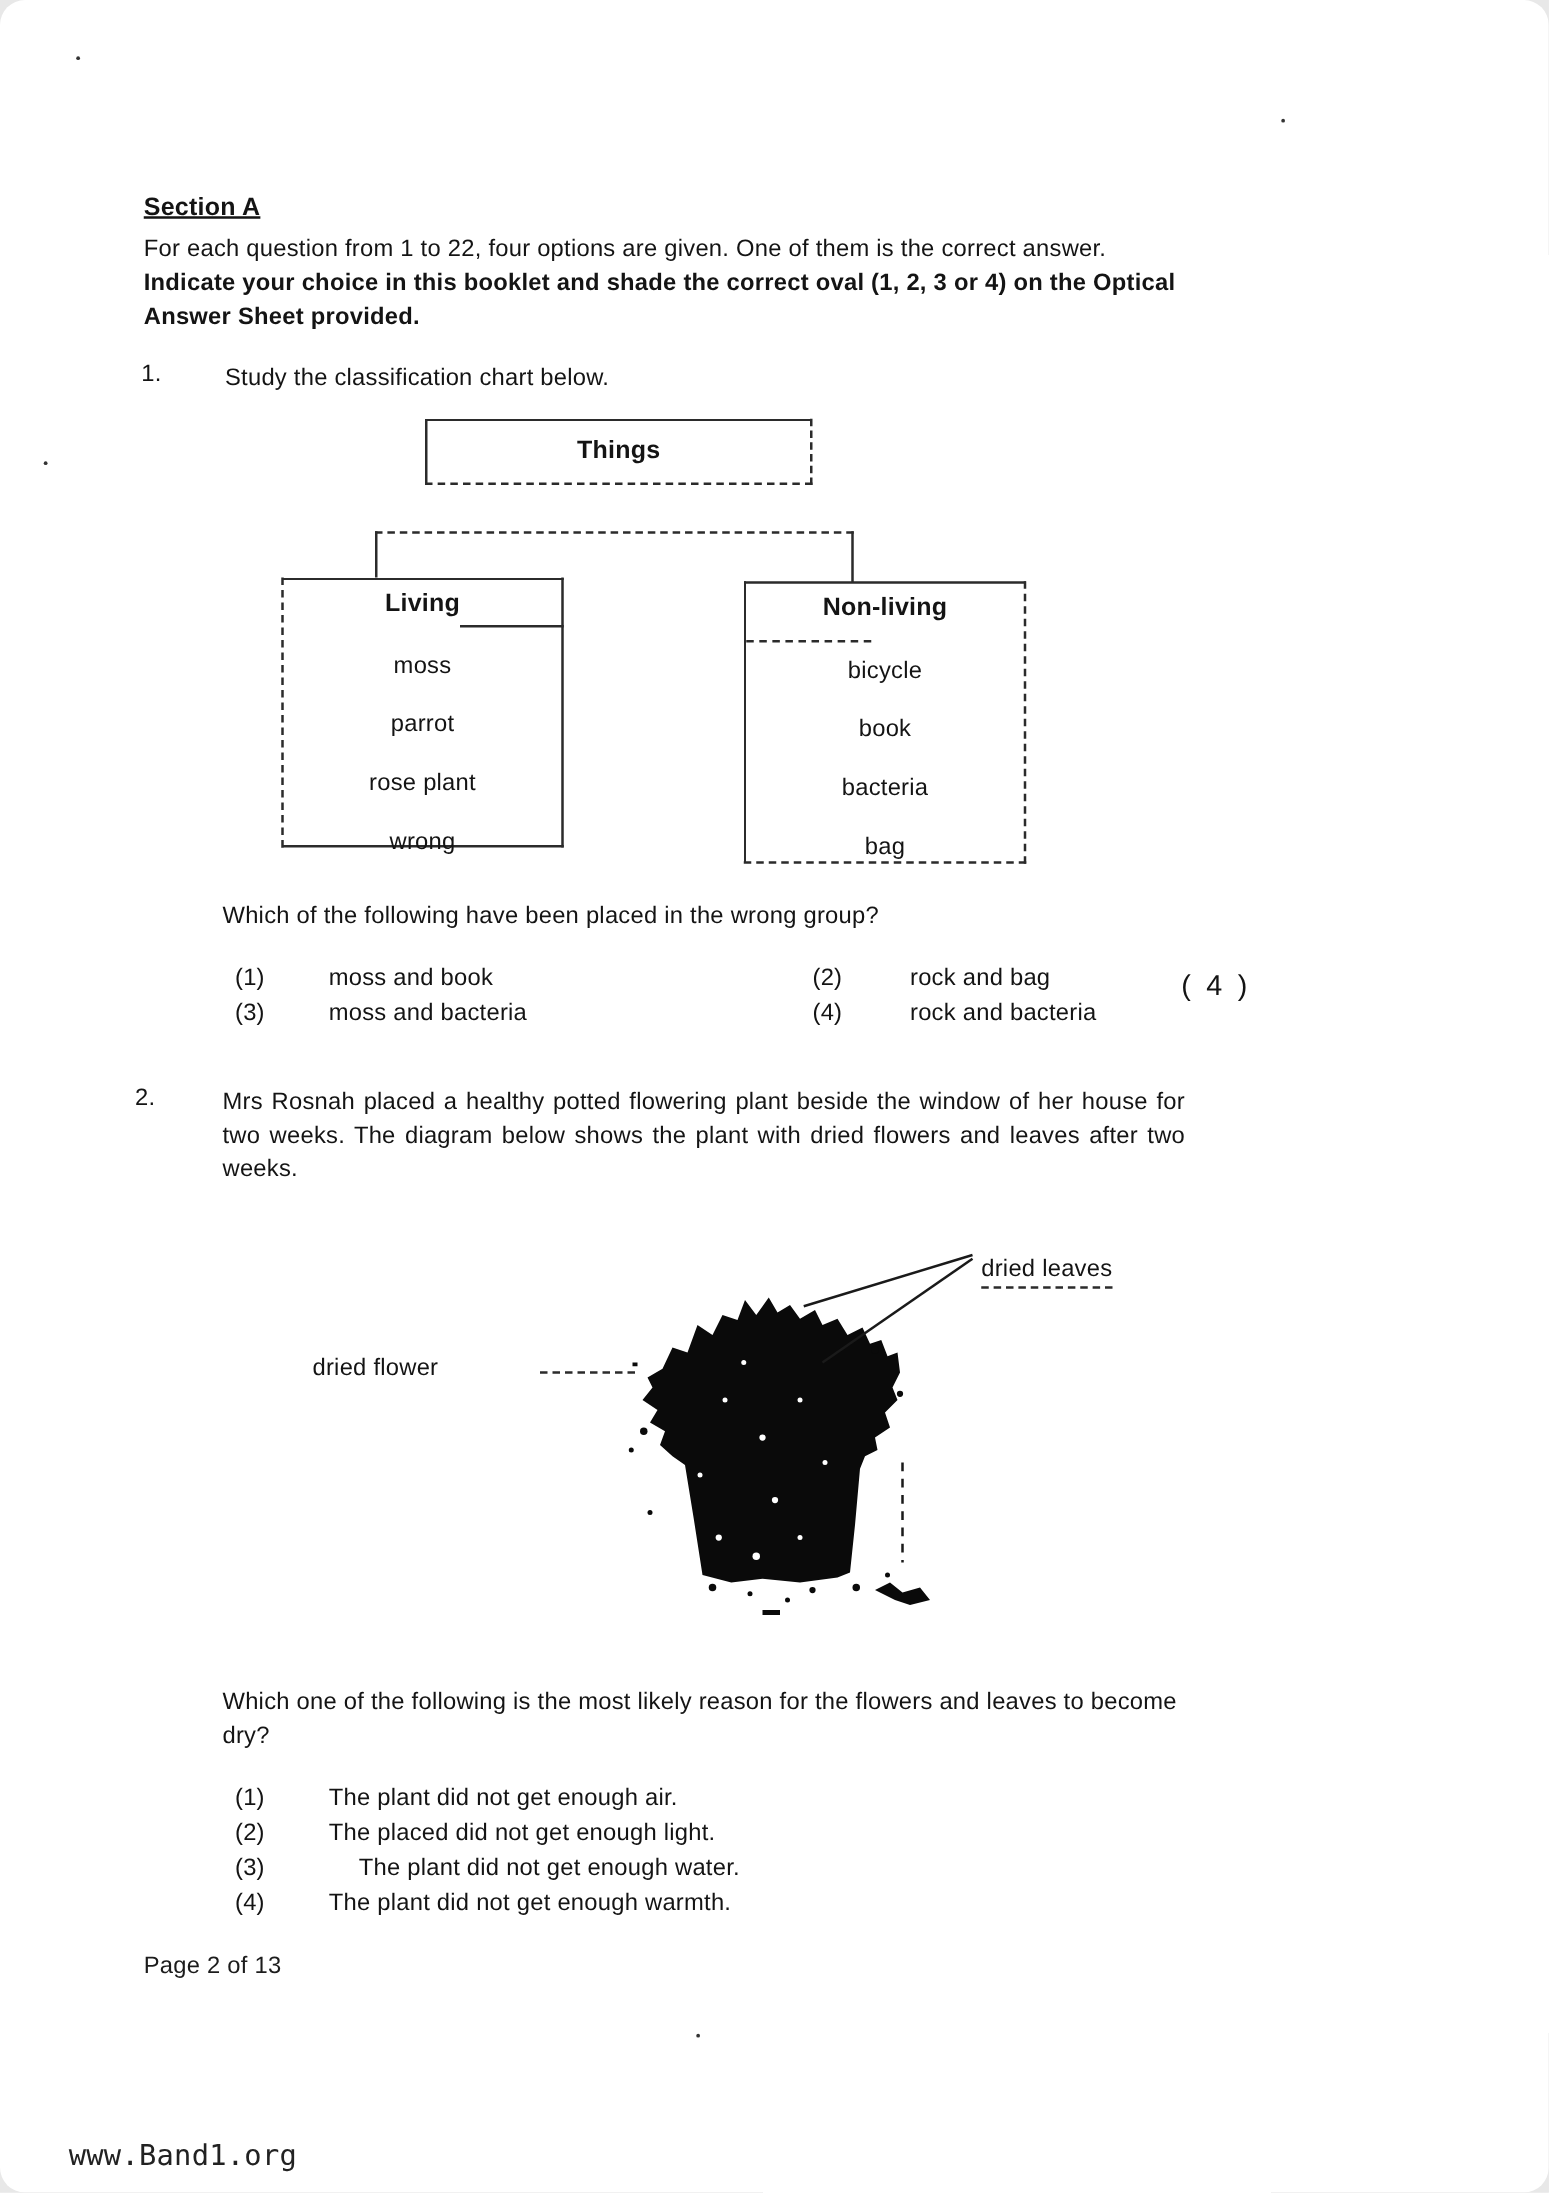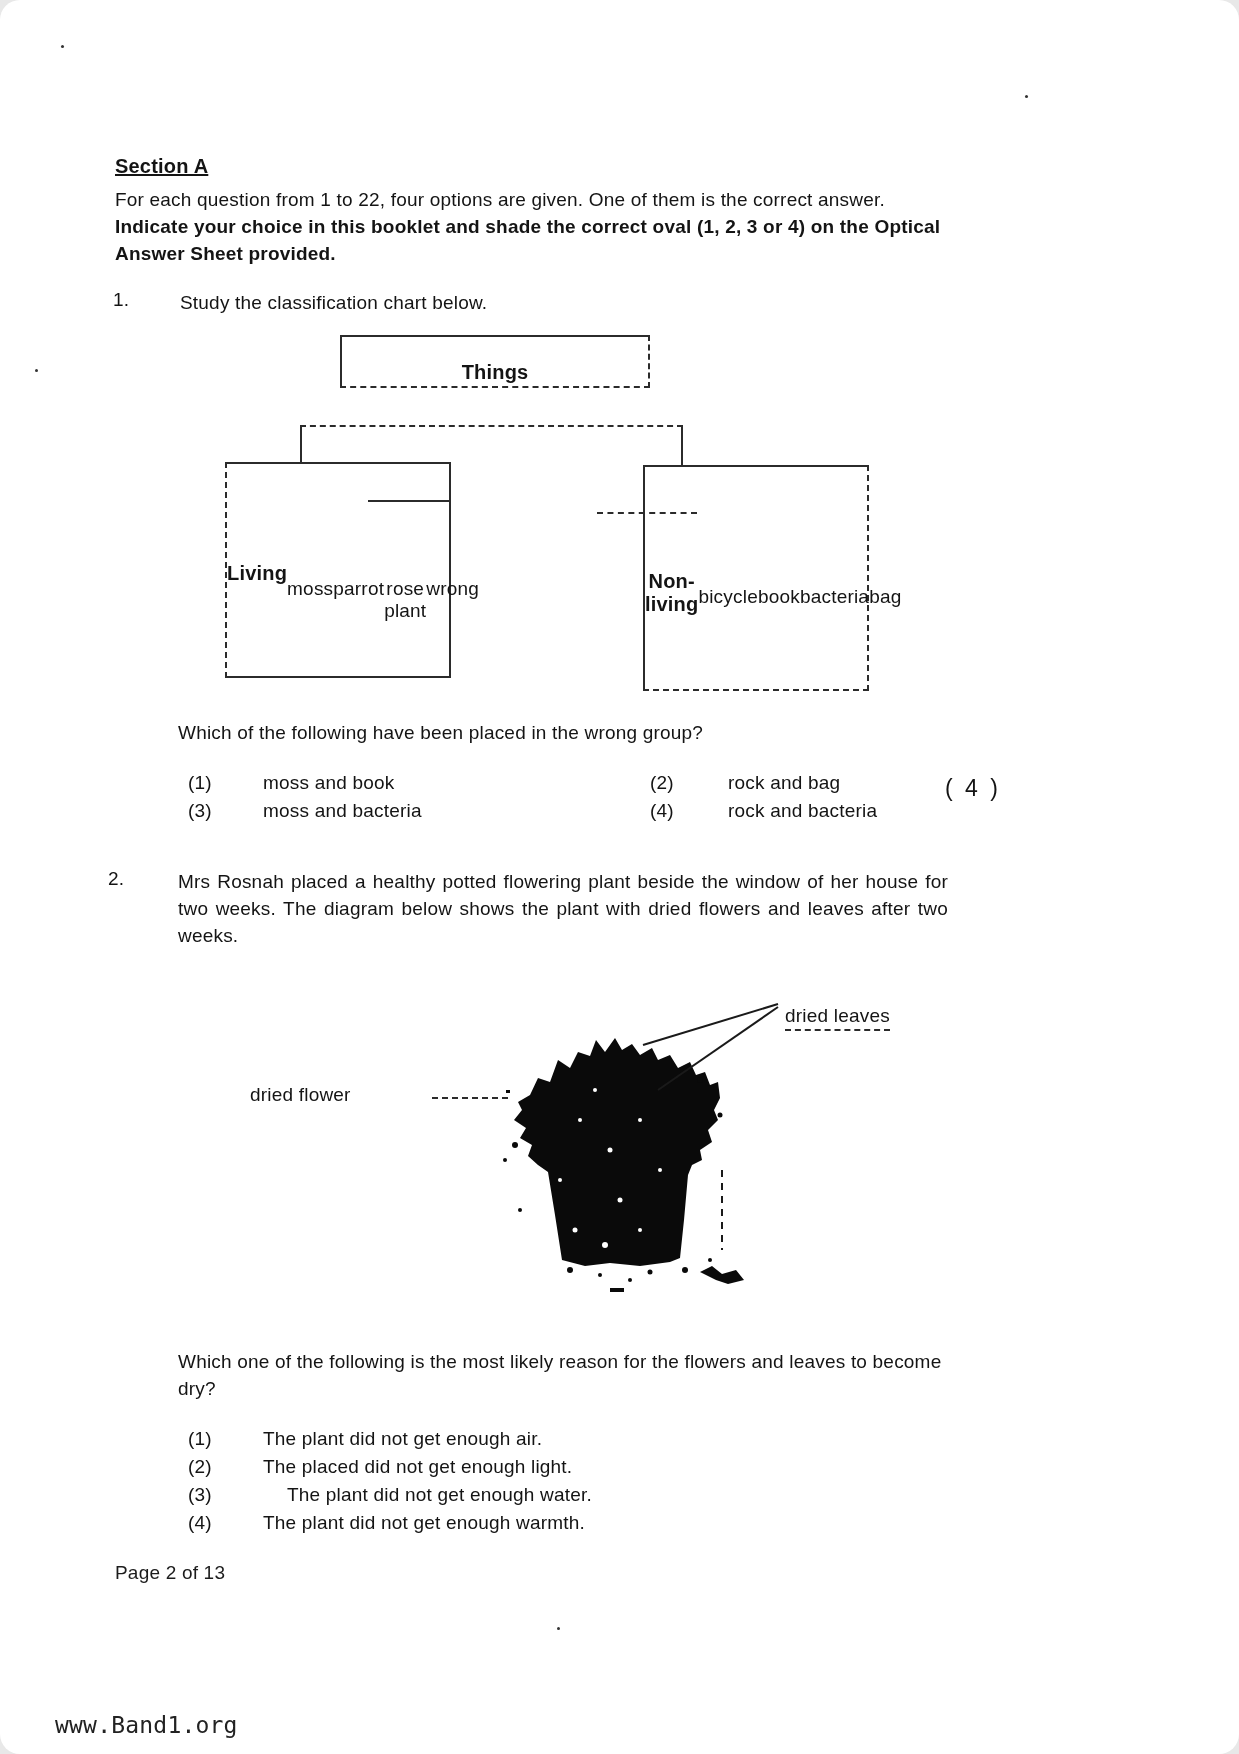--- a/index.html
+++ b/index.html
@@ -15,25 +15,25 @@
   }
   .abs{position:absolute;}
   .bold{font-weight:bold;}
   .sec-title{font-size:20px;font-weight:bold;text-decoration:underline;}
   .para{font-size:19px;line-height:27px;}
   .qnum{font-size:19px;}
   .qtext{font-size:19px;line-height:27px;}
   
   .box{border:2px solid #2b2b2b;box-sizing:border-box;text-align:center;}
   .things-box{border-bottom-style:dashed;border-right-style:dashed;}
-  .things-label{font-size:20px;font-weight:bold;padding-top:24px;}
+  .things-label{font-size:20px;font-weight:bold;padding-top:12px;}
   .vline{border-left:2px solid #2b2b2b;width:0;}
   .hline-dash{border-top:2px dashed #2b2b2b;height:0;}
   .hline-solid{border-top:2px solid #2b2b2b;height:0;}
-  .group-box{display:flex;flex-direction:row;align-items:center;padding-top:8px;}
+  .group-box{display:flex;flex-direction:column;align-items:center;padding-top:8px;}
   .group-left{border-left-style:dashed;border-top-style:solid;}
   .group-right{border-right-style:dashed;border-bottom-style:dashed;}
   .group-title{font-size:20px;font-weight:bold;height:24px;}
   .group-item{font-size:19px;height:20px;margin-top:27px;}
   
   .opt-num{font-size:19px;}
   .opt-text{font-size:19px;}
   .answer-mark{font-size:23px;letter-spacing:3px;}
   
   .diag-label{font-size:19px;}
@@ -72,21 +72,21 @@
 
   <div class="abs box group-box group-left" style="left:225px;top:462px;width:226px;height:216px;">
     <div class="group-title">Living</div>
     <div class="group-item">moss</div>
     <div class="group-item">parrot</div>
     <div class="group-item">rose plant</div>
     <div class="group-item">wrong</div>
   </div>
   <div class="abs hline-solid" style="left:368px;top:500px;width:83px;"></div>
 
-  <div class="abs box group-box group-right" style="left:595px;top:465px;width:226px;height:226px;margin-left:48px;">
+  <div class="abs box group-box group-right" style="left:595px;top:465px;width:226px;height:226px;">
     <div class="group-title">Non-living</div>
     <div class="group-item">bicycle</div>
     <div class="group-item">book</div>
     <div class="group-item">bacteria</div>
     <div class="group-item">bag</div>
   </div>
   <div class="abs hline-dash" style="left:597px;top:512px;width:100px;"></div>
 
   <div class="abs qtext" style="left:178px;top:719px;">Which of the following have been placed in the wrong group?</div>
 

